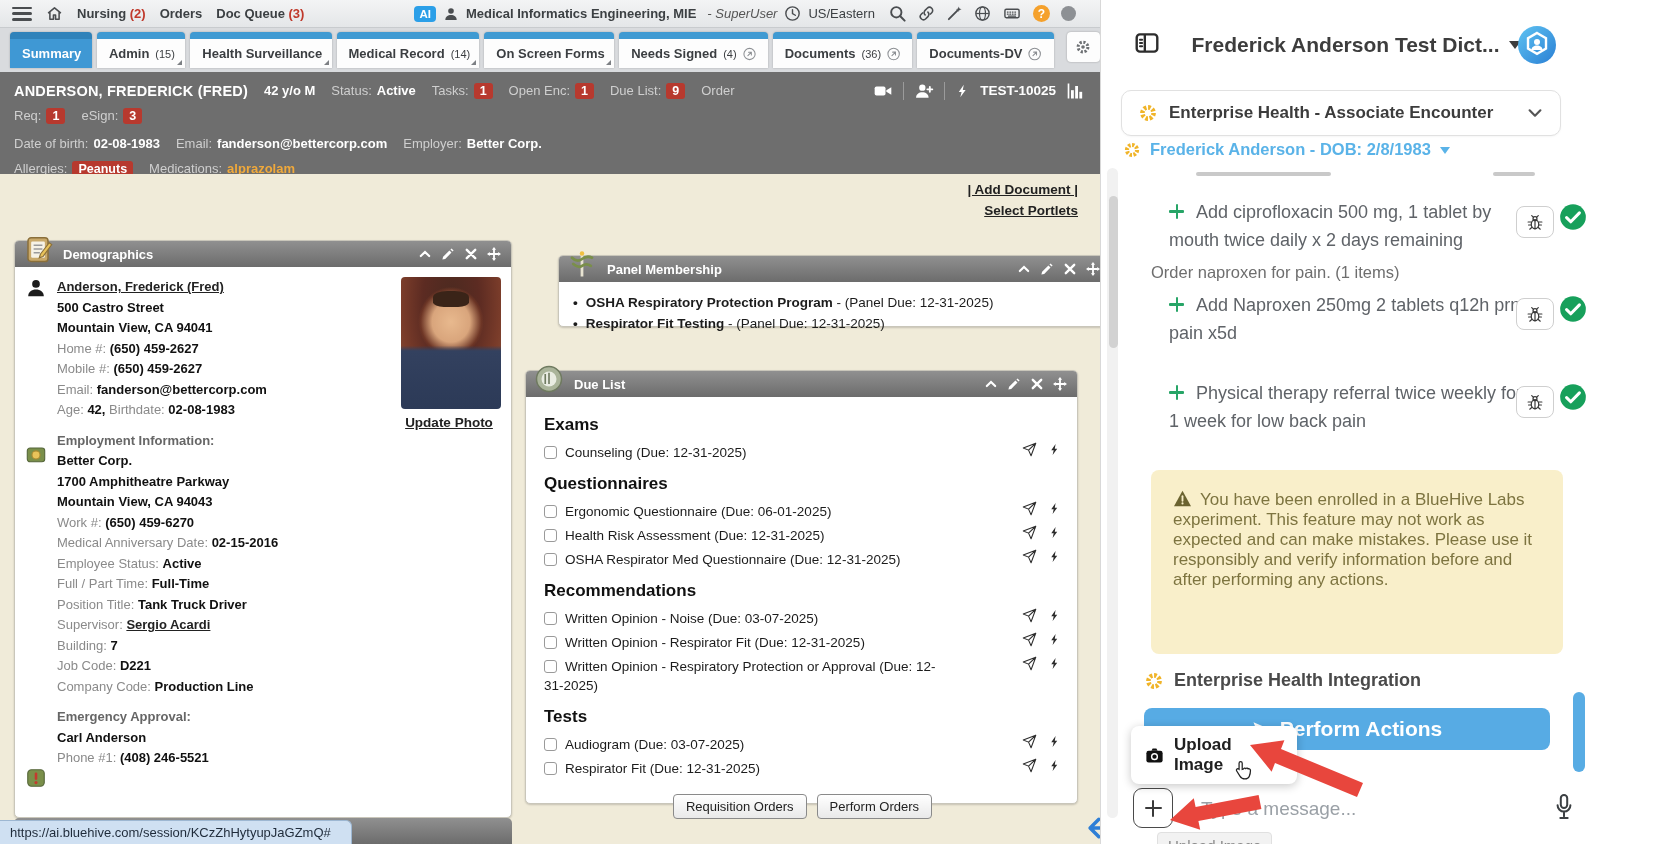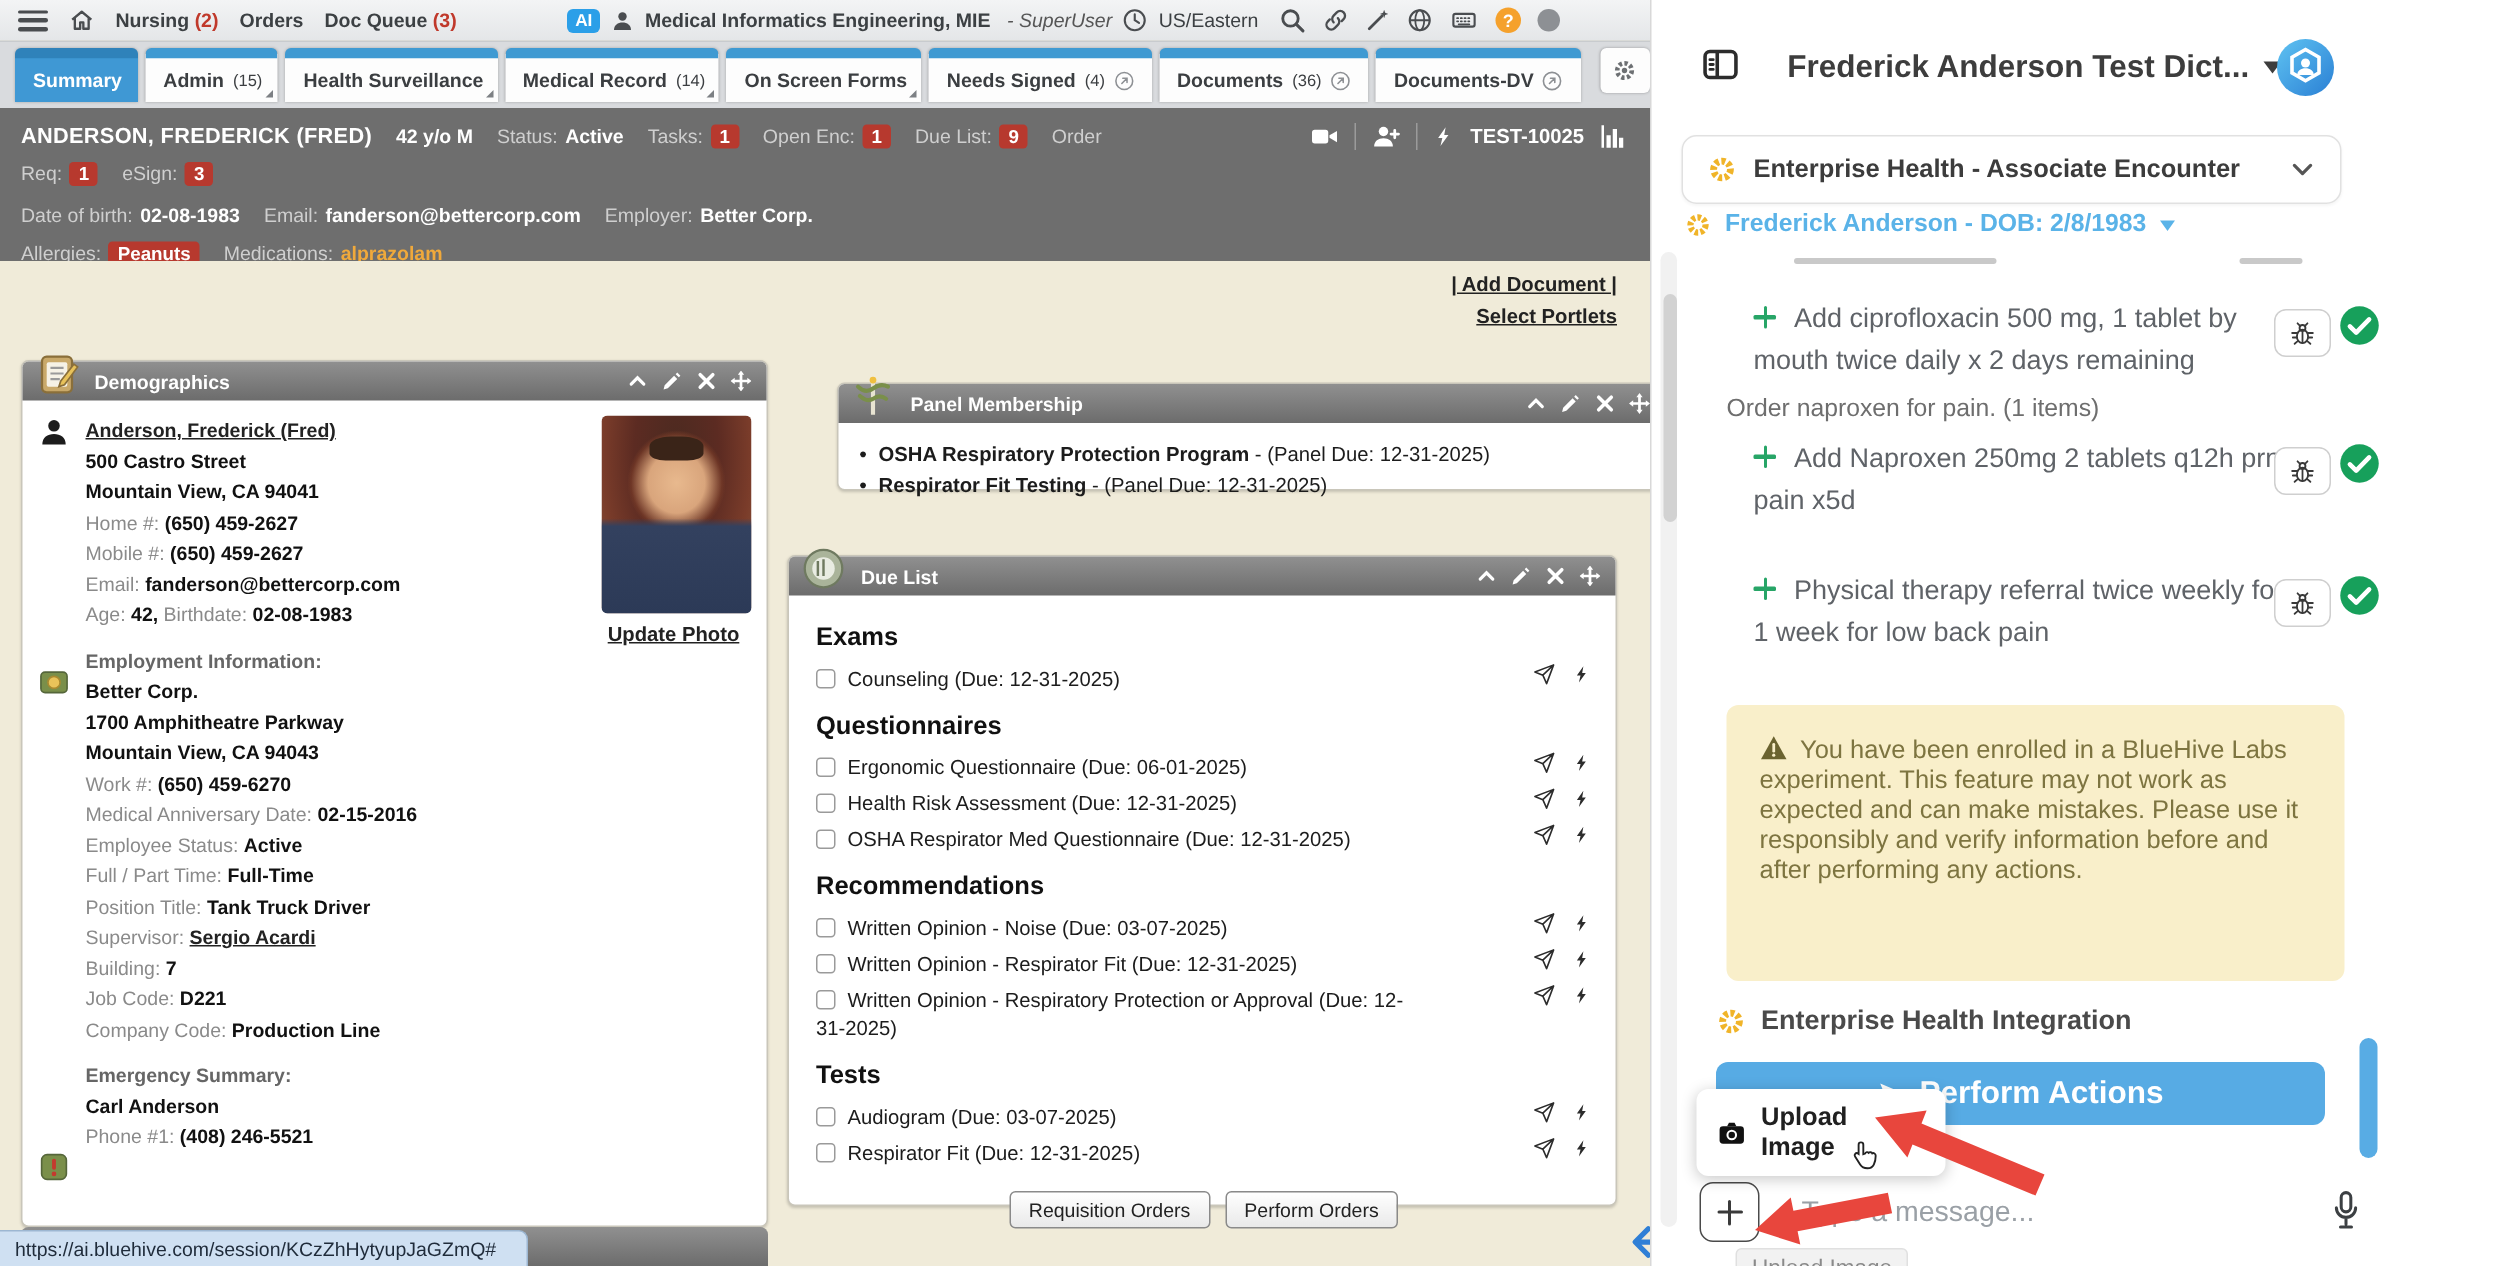--- a/index.html
+++ b/index.html
@@ -10,21 +10,21 @@
   .ehr { position:absolute; left:0; top:0; width:1100px; height:844px; background:#f0ebd9; }
 
   
   .toolbar { position:absolute; left:0; top:0; width:1100px; height:28px;
     background:linear-gradient(#f3f4f5,#e4e6e8); border-bottom:1px solid #c8cbce;
     display:flex; align-items:center; gap:14px; padding:0 12px; font-size:13px; color:#3c4043; }
   .hamburger { width:20px; height:14px; display:flex; flex-direction:column; justify-content:space-between; cursor:pointer; }
   .hamburger i { display:block; height:2.6px; background:#4a4d50; border-radius:2px; }
   .tb-item { color:#3c4043; font-weight:600; white-space:nowrap; cursor:pointer; }
   .tb-item .cnt { color:#c0392b; font-weight:600; }
-  .tb-center { display:flex; align-items:center; gap:7px; margin-left:60px; white-space:nowrap; }
+  .tb-center { display:flex; align-items:center; gap:7px; margin-left:96px; white-space:nowrap; }
   .ai-badge { background:#2b9fe8; color:#fff; font-weight:bold; font-size:11.5px; border-radius:4px; padding:2px 5px; }
   .tb-org { font-weight:600; color:#3c4043; }
   .tb-role { font-style:italic; color:#555; margin-left:4px; }
   .tb-icons { display:flex; align-items:center; gap:11px; margin-left:6px; }
   .tb-ic { width:17px; height:17px; color:#4a4d50; cursor:pointer; }
   .help-circle { width:17px; height:17px; background:#f5a12c; color:#fff; font-weight:bold; font-size:12px;
     border-radius:50%; display:flex; align-items:center; justify-content:center; cursor:pointer; }
   .gray-dot { width:15px; height:15px; background:#8d9094; border-radius:50%; }
 
   
@@ -549,21 +549,21 @@
           <div class="dline"><span class="lab">Position Title:</span> <span class="val">Tank Truck Driver</span></div>
           <div class="dline"><span class="lab">Supervisor:</span> <span class="link-u">Sergio Acardi</span></div>
           <div class="dline"><span class="lab">Building:</span> <span class="val">7</span></div>
           <div class="dline"><span class="lab">Job Code:</span> <span class="val">D221</span></div>
           <div class="dline"><span class="lab">Company Code:</span> <span class="val">Production Line</span></div>
 
           <div style="height:10px"></div>
           <svg class="sec-icon" style="top:500px">
               <use href="#i-emergency"></use>
             </svg>
-          <div class="dline sec-title">Emergency Summary:</div>
+          <div class="dline sec-title">Emergency Approval:</div>
           <div class="dline val">Carl Anderson</div>
           <div class="dline"><span class="lab">Phone #1:</span> <span class="val">(408) 246-5521</span></div>
         </div>
         <div class="photo"></div>
         <div class="update-photo">Update Photo</div>
       </div>
 
       <div class="portlet" style="left:525px; top:81px; width:553px; height:72px;margin-left:33px;">
         <div class="portlet-h">
           <svg class="ph-icon">

